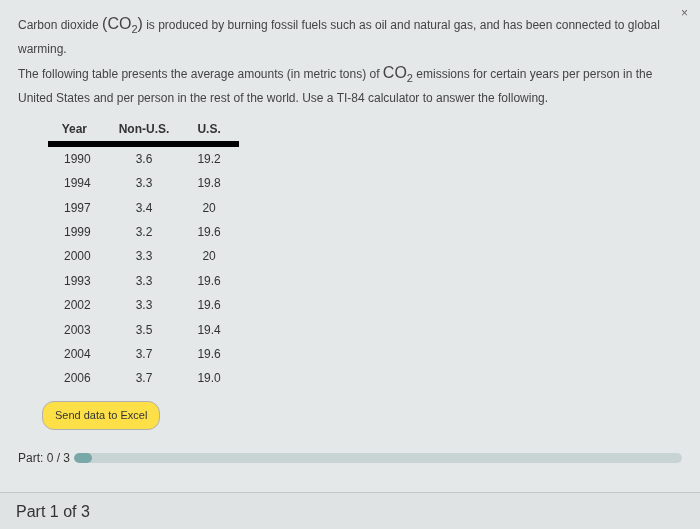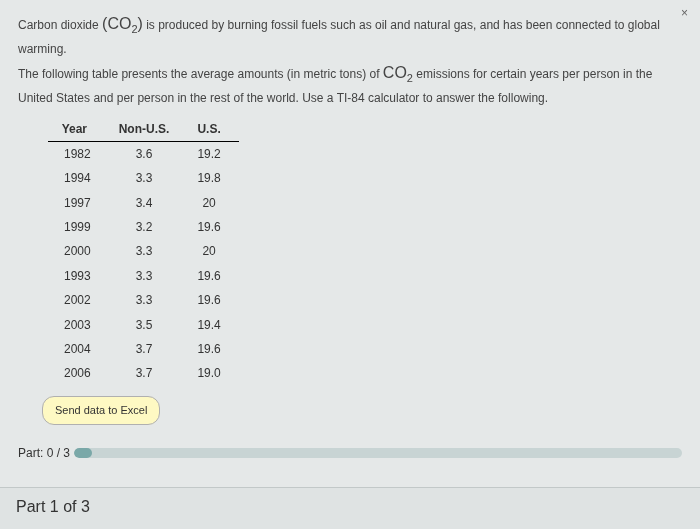--- a/index.html
+++ b/index.html
@@ -29,31 +29,31 @@
     border-collapse: collapse;
     margin: 8px 0 10px 30px;
     font-size: 12px;
   }
   th, td {
     padding: 2px 18px 2px 10px;
     text-align: center;
     color: #333;
   }
   th {
-    border-bottom: 1px solid #000000;
+    border-bottom: 6px solid #000000;
     font-weight: bold;
   }
   td.col-year { text-align: left; padding-left: 16px; }
   .btn {
     display: inline-block;
     margin-left: 24px;
     padding: 4px 12px;
     border: 1px solid #b0b0b0;
     border-radius: 12px;
-    background: #fef9c3;
+    background: #fde047;
     font-size: 11px;
     color: #333;
     cursor: pointer;
   }
   .progress-wrap {
     display: flex;
     align-items: center;
     gap: 4px;
     margin-top: 18px;
   }
@@ -111,21 +111,21 @@
   <table>
     <thead>
       <tr>
         <th>Year</th>
         <th>Non-U.S.</th>
         <th>U.S.</th>
       </tr>
     </thead>
     <tbody id="tbody">
         <tr>
-          <td class="col-year">1982</td>
+          <td class="col-year">1990</td>
           <td>3.6</td>
           <td>19.2</td>
         </tr>
         <tr>
           <td class="col-year">1994</td>
           <td>3.3</td>
           <td>19.8</td>
         </tr>
         <tr>
           <td class="col-year">1997</td>

